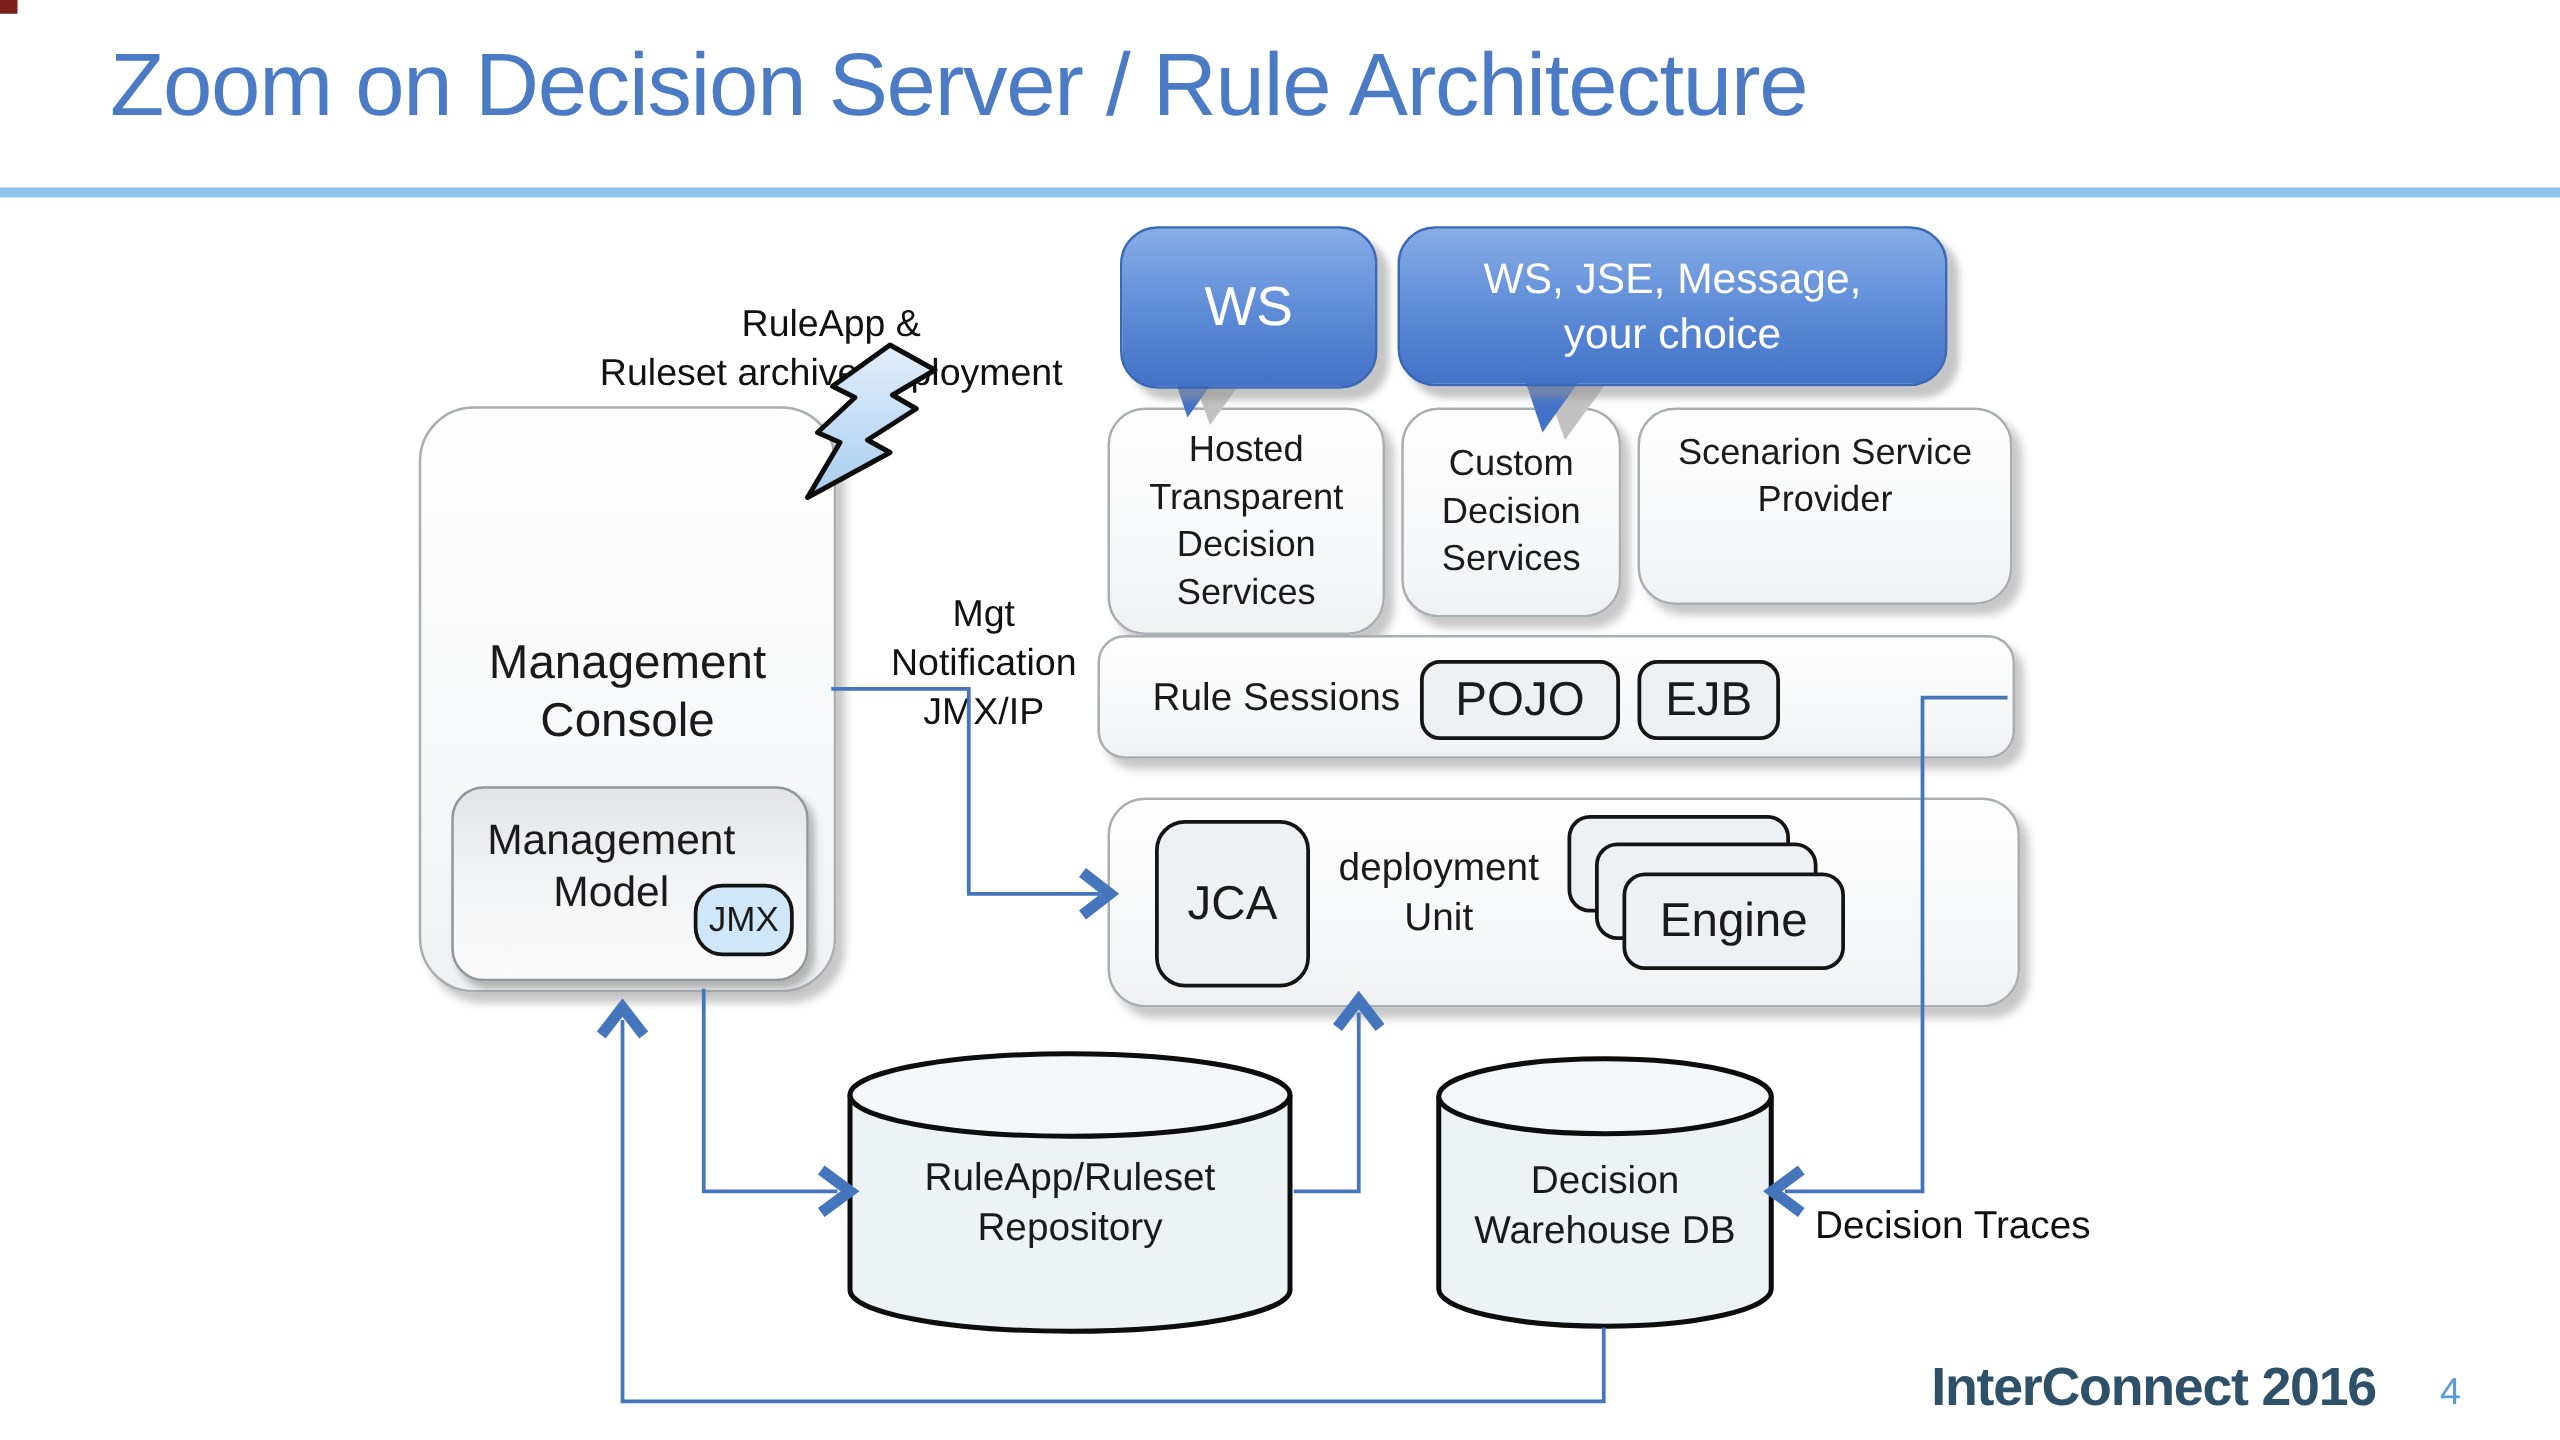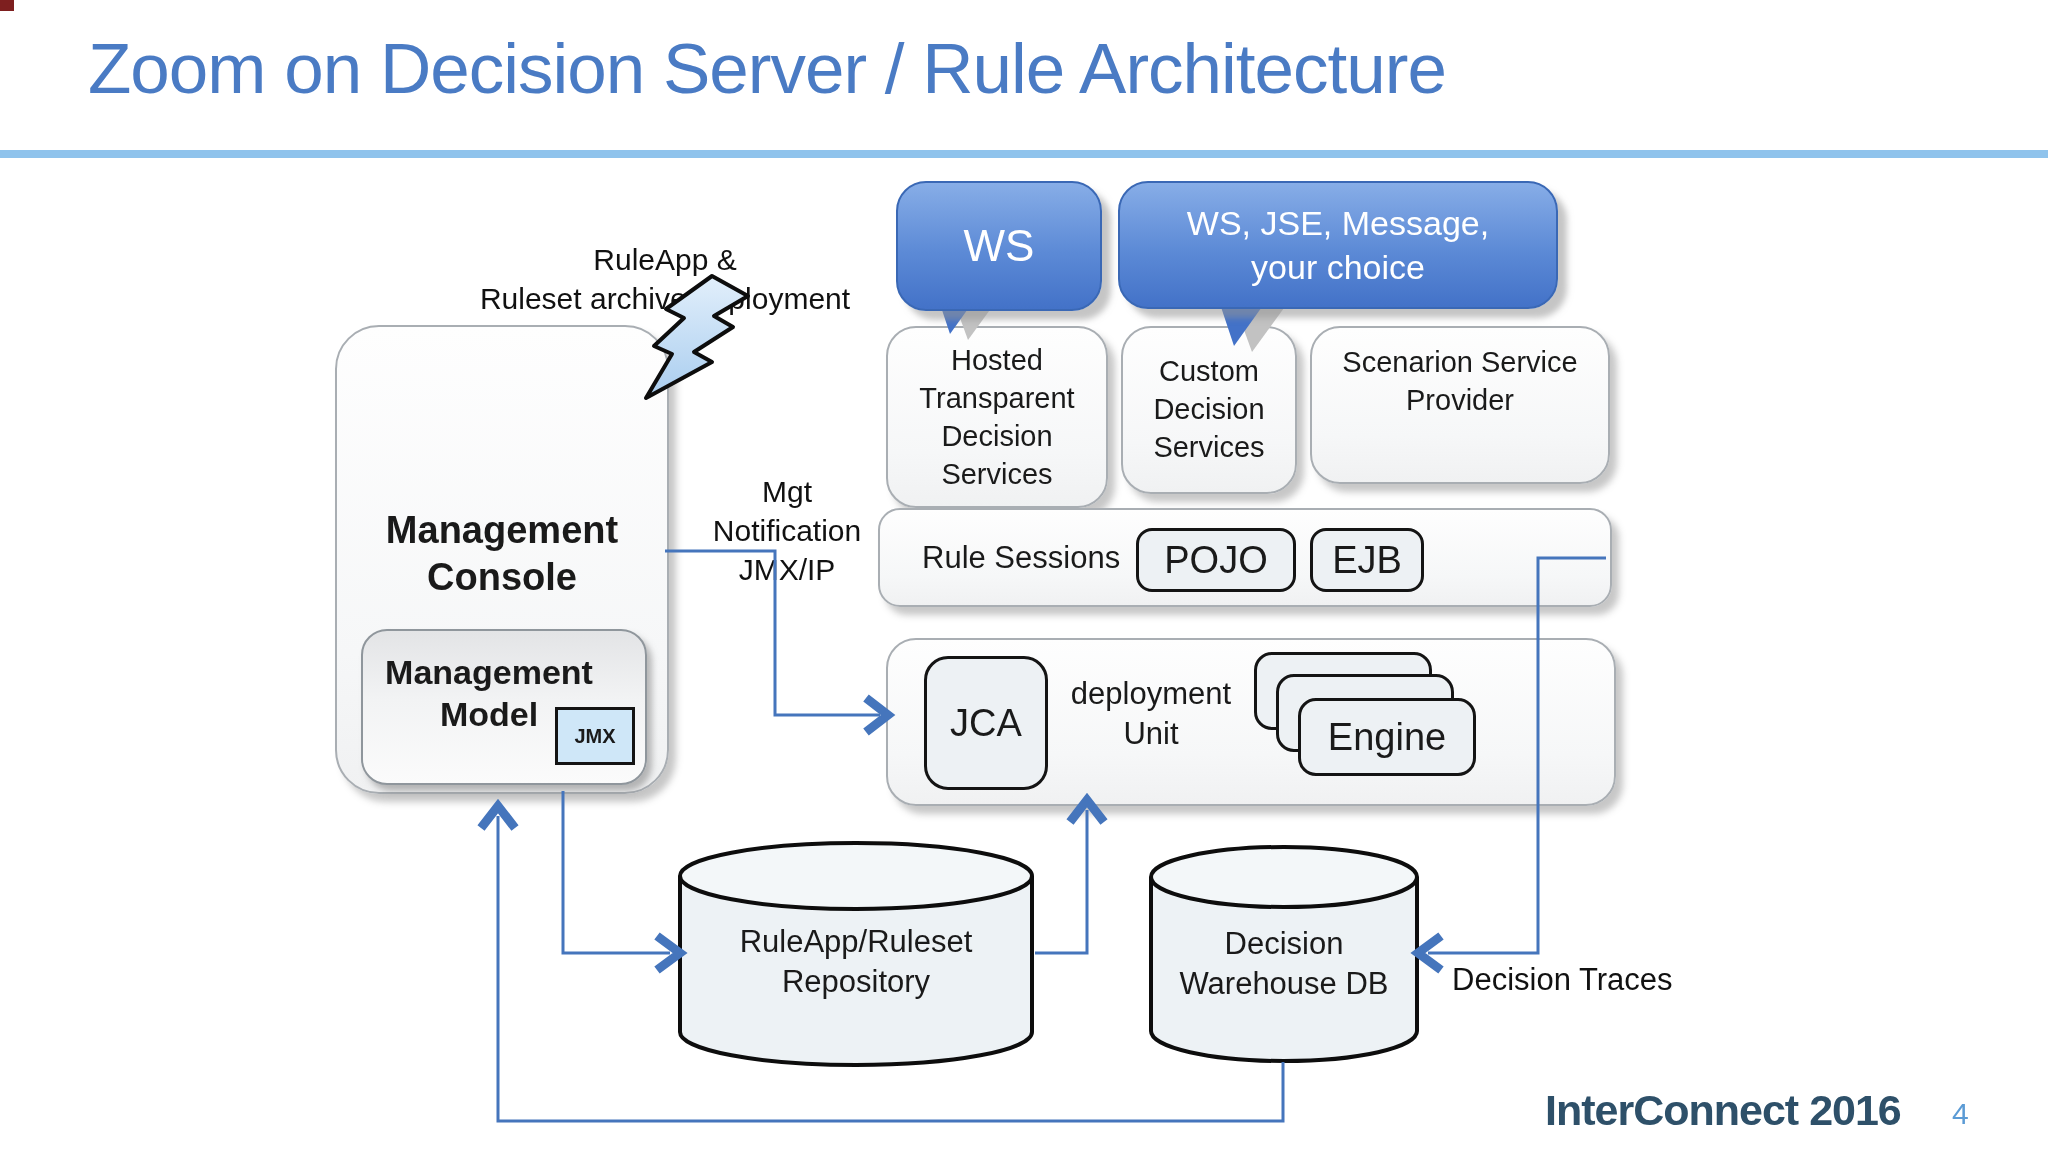--- a/index.html
+++ b/index.html
@@ -23,27 +23,27 @@
   
   .bubble{position:absolute;background:linear-gradient(180deg,#87ADE7 0%,#5C8AD6 55%,#4372C8 100%);
           border:2px solid #3A68B5;border-radius:30px;color:#fff;
           box-shadow:9px 9px 6px rgba(150,150,150,.55);
           display:flex;align-items:center;justify-content:center;text-align:center;}
   .tail-shadow{position:absolute;width:0;height:0;border-left:16px solid transparent;
           border-right:32px solid transparent;border-top:44px solid #c2c2c2;}
   .tail{position:absolute;width:0;height:0;border-left:14px solid transparent;
           border-right:30px solid transparent;border-top:42px solid #4372C8;}
   
-  #console-box{border-radius:44px;font-weight:bold;}
+  #console-box{border-radius:44px;}
   #console-box .bt{font-size:38px;line-height:47px;}
   #model-box{position:absolute;left:24px;top:302px;width:282px;height:152px;border-radius:26px;
          background:linear-gradient(180deg,#e3e4e6 0%,#f2f3f4 45%,#fbfbfb 100%);
          border:2px solid #8f969c;box-shadow:5px 6px 6px rgba(120,120,120,.5);}
   #model-box .bt{font-size:34px;line-height:42px;top:20px;width:252px;}
-  #jmx-chip{right:10px;bottom:18px;width:74px;height:52px;background:#CFE7F8;border-radius:0;font-size:20px;}
+  #jmx-chip{right:10px;bottom:18px;width:74px;height:52px;background:#CFE7F8;border-radius:23px;font-size:28px;}
   
   .cyl{position:absolute;}
   .cyl .ct{position:absolute;left:0;width:100%;text-align:center;font-size:31px;line-height:40px;}
   
   #jca-chip{left:36px;top:16px;width:118px;height:128px;border-radius:24px;font-size:38px;}
   .engine{position:absolute;width:172px;height:72px;background:#EDF1F4;border:3px solid #141414;
           border-radius:18px;display:flex;align-items:center;justify-content:center;font-size:38px;}
   
   #footer-brand{position:absolute;left:1545px;top:1086px;font-size:43px;font-weight:700;
                 letter-spacing:-1px;color:#2E5069;}

